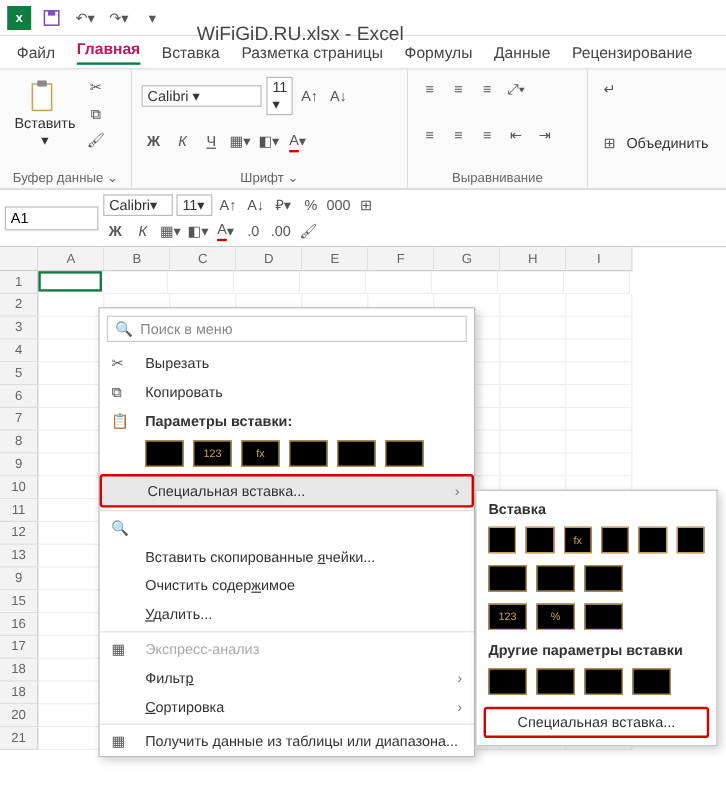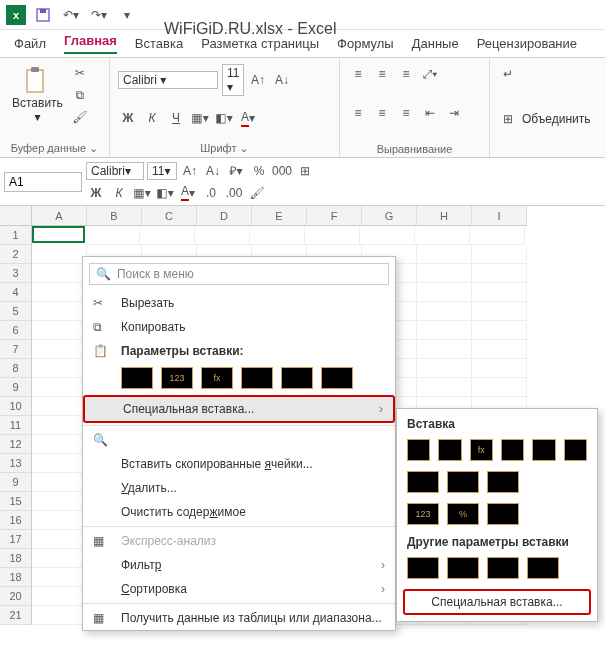--- a/index.html
+++ b/index.html
@@ -638,25 +638,25 @@
   <div class="menu-sep"></div>
   <div class="menu-item">
       <span class="micon">🔍</span>
     </div>
   <div class="menu-item">
       <span class="micon"></span>
       <span>Вставить скопированные <u class="hotkey">я</u>чейки...</span>
     </div>
   <div class="menu-item">
       <span class="micon"></span>
+      <span>Очистить содер<u class="hotkey">ж</u>имое</span>
+    </div>
+  <div class="menu-item">
+      <span class="micon"></span>
       <span><u class="hotkey">У</u>далить...</span>
-    </div>
-  <div class="menu-item">
-      <span class="micon"></span>
-      <span>Очистить содер<u class="hotkey">ж</u>имое</span>
     </div>
   <div class="menu-sep"></div>
   <div class="menu-item" style="color:#aaa">
       <span class="micon">▦</span>
       <span>Экспресс-анализ</span>
     </div>
   <div class="menu-item">
       <span class="micon"></span>
       <span>Фильт<u class="hotkey">р</u></span>
       <span class="arrow">›</span>

